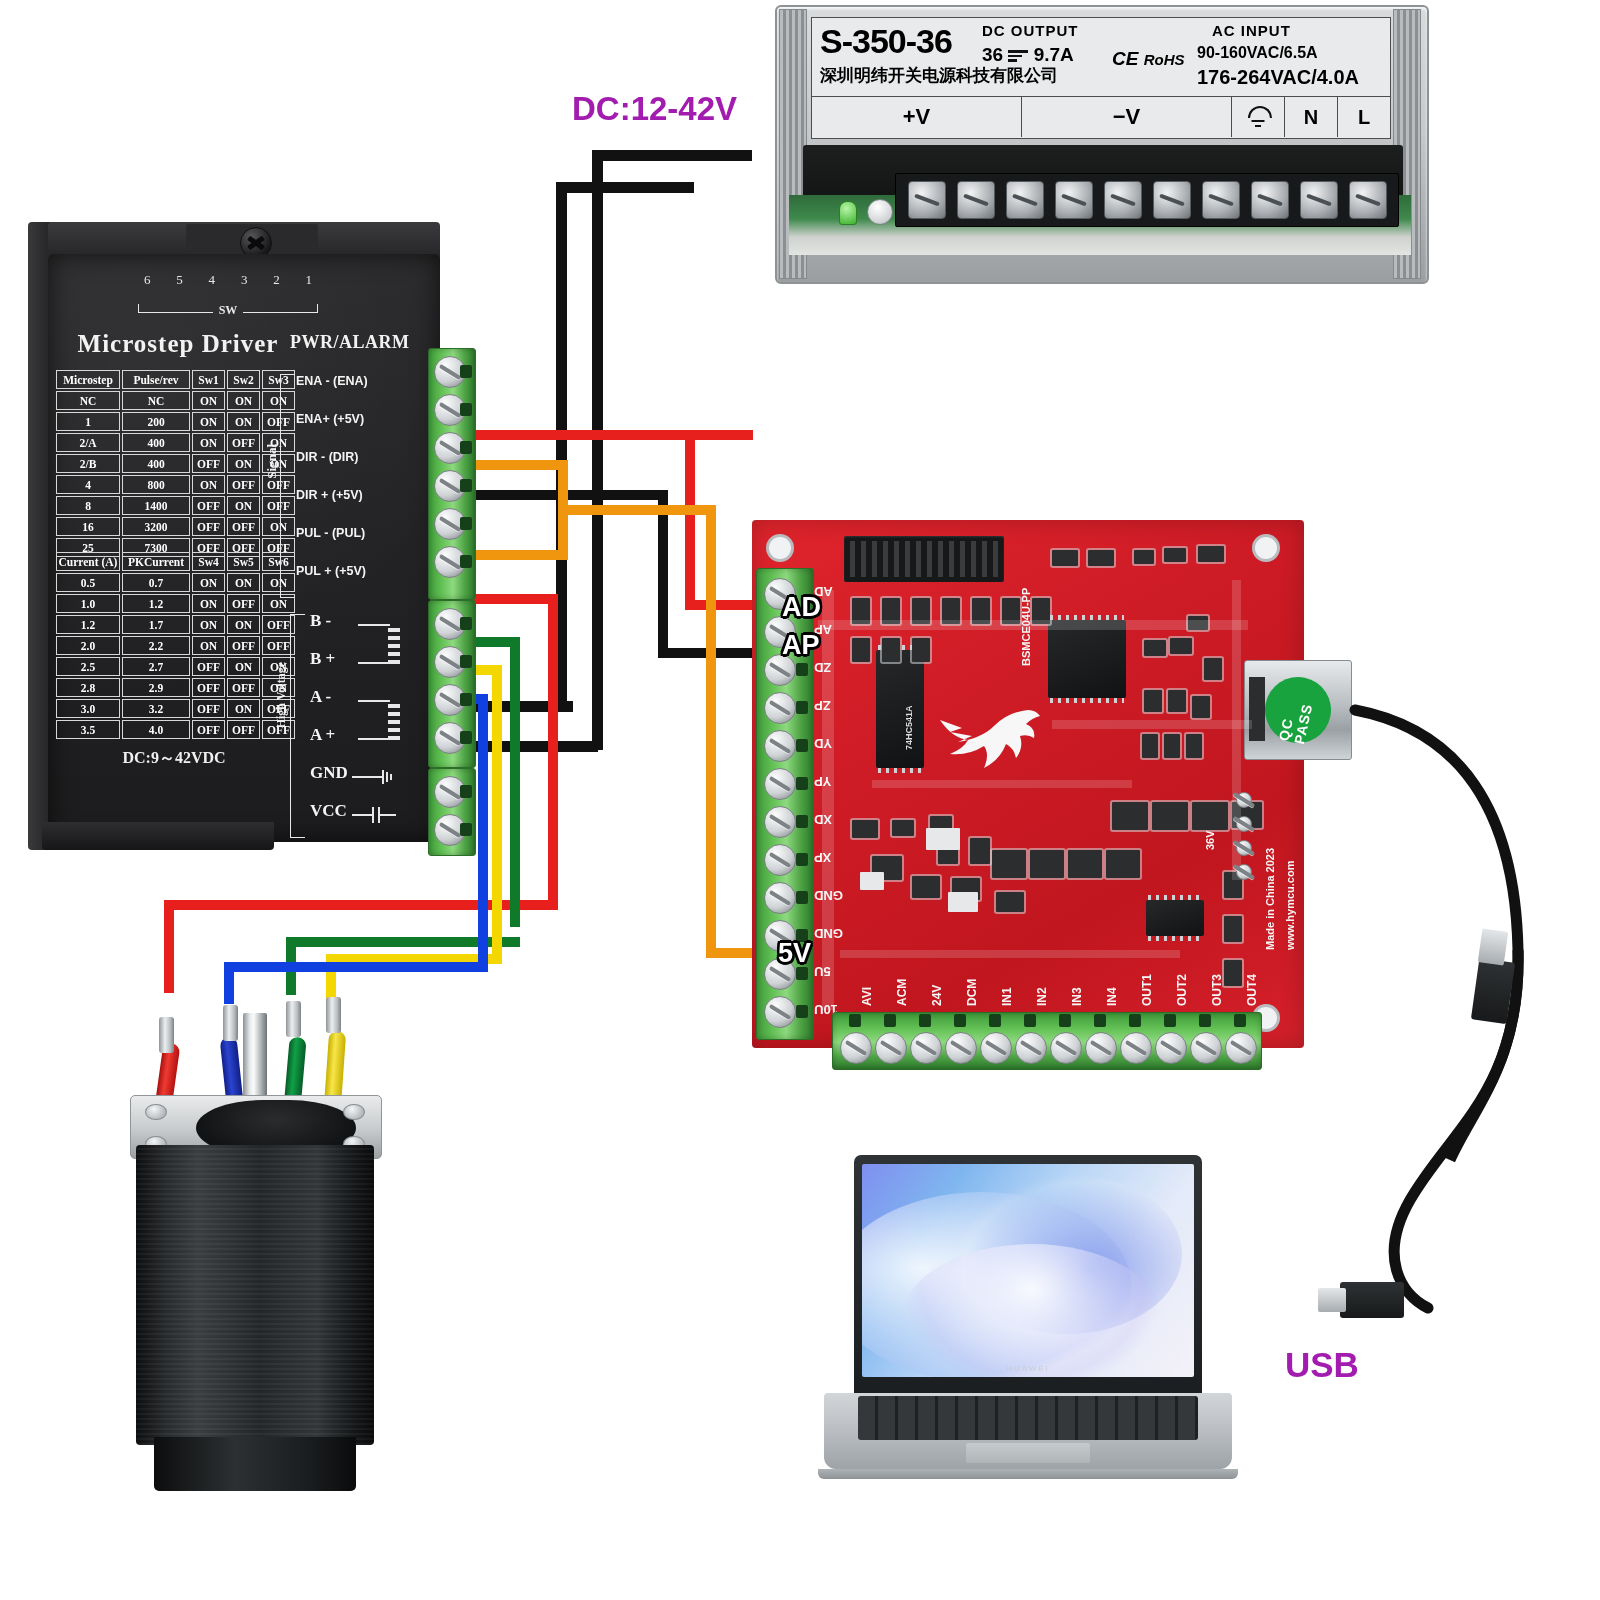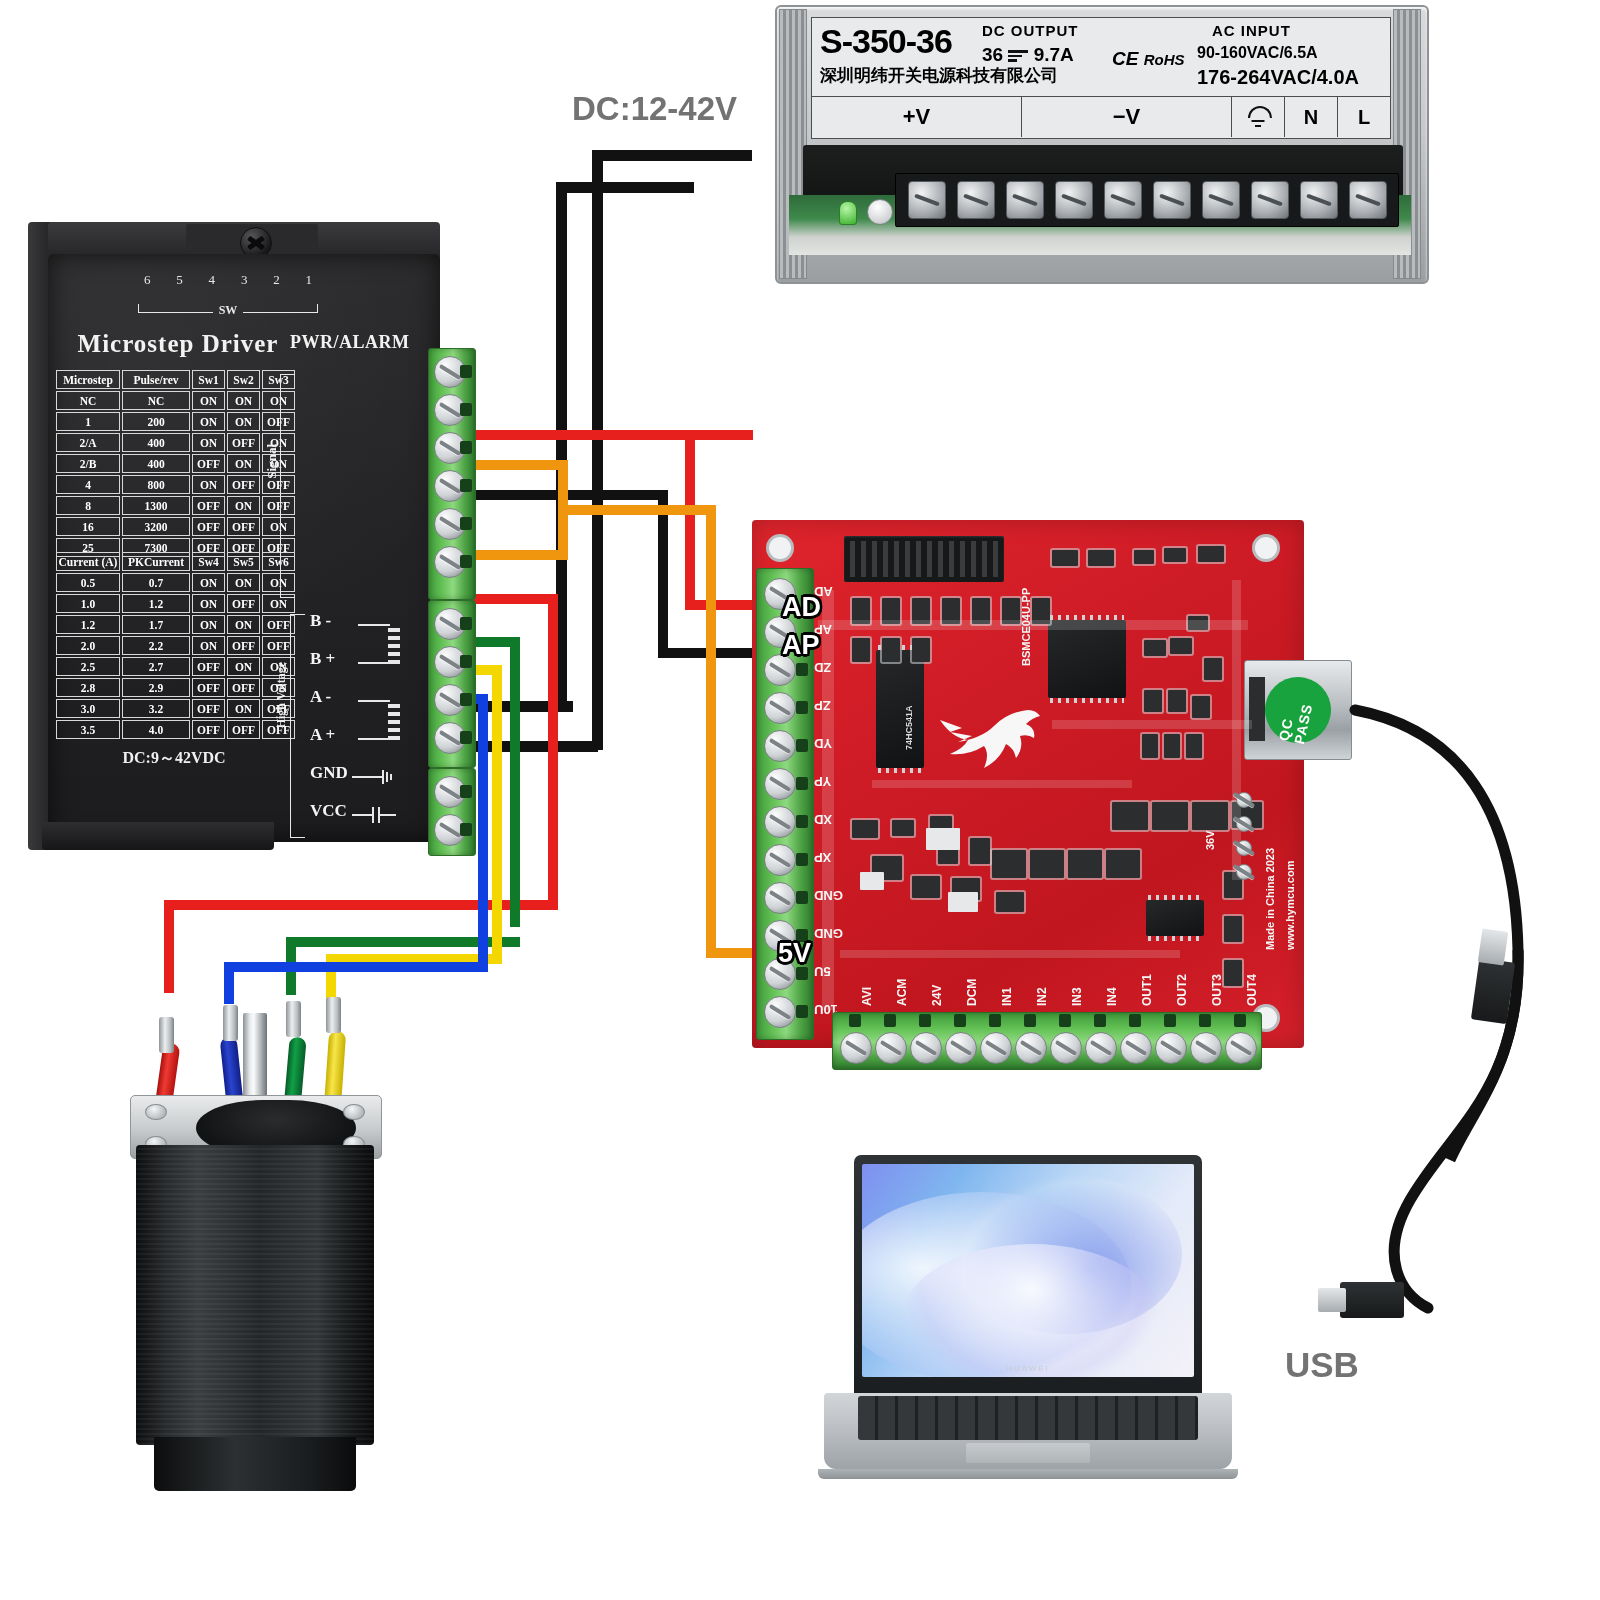--- a/index.html
+++ b/index.html
@@ -237,21 +237,21 @@
                       repeating-linear-gradient(0deg,#34383b 0 8px,#1e2124 8px 10px);}
   .trackpad{position:absolute;left:142px;top:50px;width:124px;height:20px;
      background:linear-gradient(180deg,#c6cacd,#b0b5b8);border-radius:2px;}
   .foot{position:absolute;left:0;top:314px;width:420px;height:10px;
      background:linear-gradient(180deg,#aeb3b7,#8d9295);border-radius:0 0 6px 6px;}
 
   
   .usbplug{position:absolute;background:linear-gradient(180deg,#2f3234,#17191a);border-radius:3px;}
   .usbmetal{position:absolute;background:linear-gradient(180deg,#e4e7e9,#a7acb0);border-radius:2px;}
 
-  .bigtext{position:absolute;font-family:"Liberation Sans",sans-serif;font-weight:bold;color:#737373;}
+  .bigtext{position:absolute;font-family:"Liberation Sans",sans-serif;font-weight:bold;color:#a21caf;}
 </style>
 </head>
 <body>
 
 <div class="stage">
 
   <div>
 
     <div class="w" style="left:592px;top:150px;width:160px;height:11px;background:#111;"></div>
     <div class="w" style="left:592px;top:150px;width:11px;height:600px;background:#111;"></div>
@@ -425,21 +425,21 @@
           </tr>
           <tr>
             <td class="c0">4</td>
             <td class="c1">800</td>
             <td class="c2">ON</td>
             <td class="c3">OFF</td>
             <td class="c4">OFF</td>
           </tr>
           <tr>
             <td class="c0">8</td>
-            <td class="c1">1300</td>
+            <td class="c1">1400</td>
             <td class="c2">OFF</td>
             <td class="c3">ON</td>
             <td class="c4">OFF</td>
           </tr>
           <tr>
             <td class="c0">16</td>
             <td class="c1">3200</td>
             <td class="c2">OFF</td>
             <td class="c3">OFF</td>
             <td class="c4">ON</td>
@@ -522,20 +522,28 @@
             <td class="c4">OFF</td>
           </tr>
         </tbody>
     </table>
 
     <div class="dcrange">DC:9～42VDC</div>
 
     <div class="brace" style="left:252px;top:152px;width:14px;height:222px;"></div>
     <div class="bracelbl" style="left:236px;top:222px;">Signal</div>
 
+    <div class="siglist">
+      <div>ENA - (ENA)</div>
+      <div>ENA+ (+5V)</div>
+      <div>DIR - (DIR)</div>
+      <div>DIR + (+5V)</div>
+      <div>PUL - (PUL)</div>
+      <div>PUL + (+5V)</div>
+    </div>
 
     <div class="brace" style="left:262px;top:392px;width:14px;height:222px;"></div>
     <div class="bracelbl" style="left:246px;top:440px;font-size:12px;">High Voltage</div>
 
     <div class="hvlist">
       <div>B -</div>
       <div>B +</div>
       <div>A -</div>
       <div>A +</div>
       <div>GND</div>

